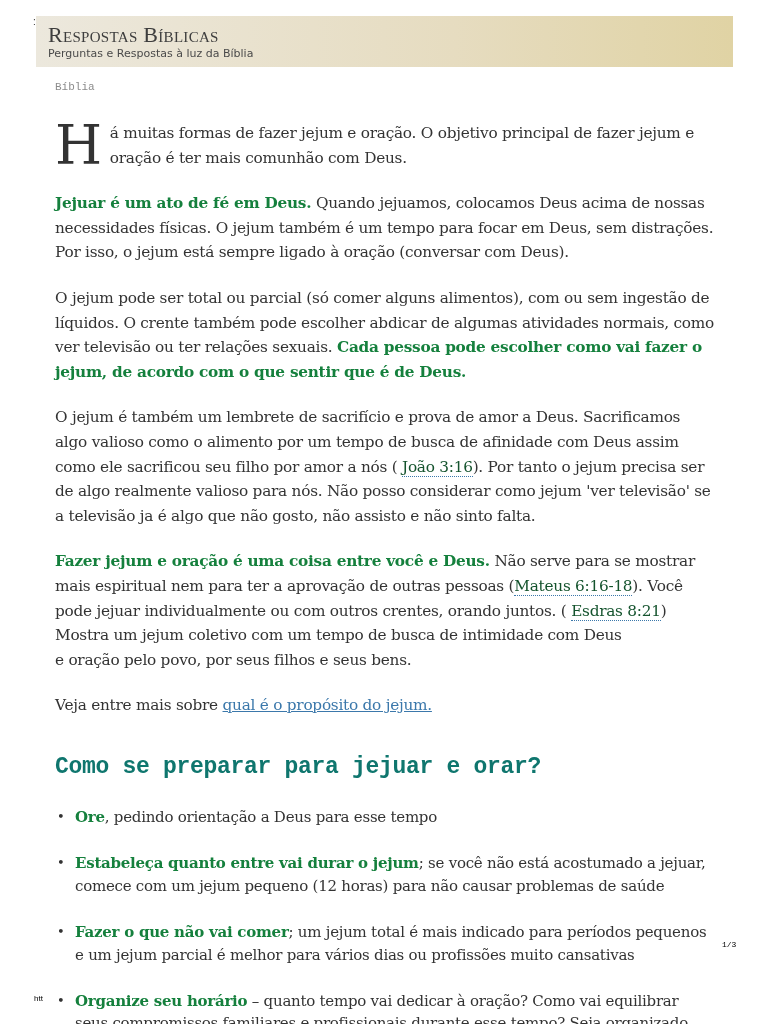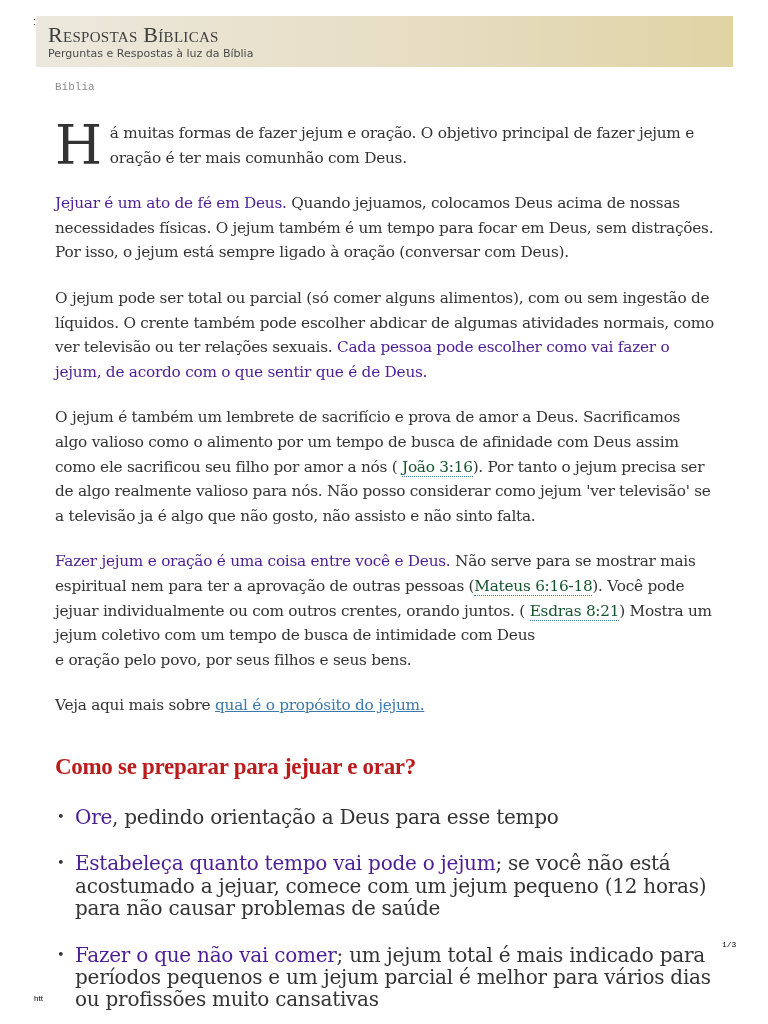--- a/index.html
+++ b/index.html
@@ -42,38 +42,38 @@
   }
   p {
     font-size: 15.3px; line-height: 24.6px; margin: 0 0 21px 0;
     letter-spacing: -0.25px;
   }
   .intro { margin-top: 27px; position: relative; padding-left: 0; }
   .dropcap {
     float: left; font-size: 54px; line-height: 46px; margin: 2px 8px 0 0;
     color: #333; font-weight: normal;
   }
-  strong { font-weight: normal; color: #4c1d95; }
+  strong { font-weight: bold; color: #15803d; }
   .bible-ref {
     color: #14532d; text-decoration: none;
     border-bottom: 1px dotted #3b78ab;
   }
   .bible-ref::before { content: ""; }
   .inline-link {
     color: #3b78ab; text-decoration: underline;
   }
   .section-title {
-    font-family: Liberation Serif, serif; font-weight: bold;
-    font-size: 23px; color: #b91c1c; margin: 34px 0 12px 0; line-height: 30px;
+    font-family: Liberation Mono, monospace; font-weight: bold;
+    font-size: 23px; color: #0f766e; margin: 34px 0 12px 0; line-height: 30px;
     letter-spacing: -0.3px;
   }
   ul.prep-list { list-style: none; margin: 0; padding: 0; }
   ul.prep-list li {
     position: relative; padding-left: 20px;
-    font-size: 20px; line-height: 22.4px; margin-bottom: 9px;
+    font-size: 15px; line-height: 22.4px; margin-bottom: 9px;
     letter-spacing: -0.25px;
     margin-top: 24px;
   }
   ul.prep-list li::before {
     content: "•"; position: absolute; left: 2px; top: 0; font-size: 13px; color: #333;
   }
   .footer-left {
     position: absolute; left: 34px; top: 994px;
     font-family: "Liberation Sans", sans-serif; font-size: 8px; color: #000;
   }
@@ -100,26 +100,26 @@
   </p>
 
   <p><strong>Jejuar é um ato de fé em Deus.</strong><span> Quando jejuamos, colocamos Deus acima de nossas necessidades físicas. O jejum também é um tempo para focar em Deus, sem distrações. Por isso, o jejum está sempre ligado à oração (conversar com Deus).</span></p>
 
   <p><span>O jejum pode ser total ou parcial (só comer alguns alimentos), com ou sem ingestão de líquidos. O crente também pode escolher abdicar de algumas atividades normais, como ver televisão ou ter relações sexuais. </span><strong>Cada pessoa pode escolher como vai fazer o jejum, de acordo com o que sentir que é de Deus.</strong></p>
 
   <p><span>O jejum é também um lembrete de sacrifício e prova de amor a Deus. Sacrificamos algo valioso como o alimento por um tempo de busca de afinidade com Deus assim como ele sacrificou seu filho por amor a nós ( </span><a class="bible-ref">João 3:16</a><span>). Por tanto o jejum precisa ser de algo realmente valioso para nós. Não posso considerar como jejum 'ver televisão' se a televisão ja é algo que não gosto, não assisto e não sinto falta.</span></p>
 
   <p><strong>Fazer jejum e oração é uma coisa entre você e Deus.</strong><span> Não serve para se mostrar mais espiritual nem para ter a aprovação de outras pessoas (</span><a class="bible-ref">Mateus 6:16-18</a><span>). Você pode jejuar individualmente ou com outros crentes, orando juntos. ( </span><a class="bible-ref">Esdras 8:21</a><span>) Mostra um jejum coletivo com um tempo de busca de intimidade com Deus</span><br><span>e oração pelo povo, por seus filhos e seus bens.</span></p>
 
-  <p><span>Veja aqui mais sobre </span><a class="inline-link">qual é o propósito do jejum.</a></p>
+  <p><span>Veja entre mais sobre </span><a class="inline-link">qual é o propósito do jejum.</a></p>
 
   <h2 class="section-title">Como se preparar para jejuar e orar?</h2>
 
   <ul class="prep-list">
     <li><strong>Ore</strong><span>, pedindo orientação a Deus para esse tempo</span></li>
-    <li><strong>Estabeleça quanto tempo vai pode o jejum</strong><span>; se você não está acostumado a jejuar, comece com um jejum pequeno (12 horas) para não causar problemas de saúde</span></li>
+    <li><strong>Estabeleça quanto entre vai durar o jejum</strong><span>; se você não está acostumado a jejuar, comece com um jejum pequeno (12 horas) para não causar problemas de saúde</span></li>
     <li><strong>Fazer o que não vai comer</strong><span>; um jejum total é mais indicado para períodos pequenos e um jejum parcial é melhor para vários dias ou profissões muito cansativas</span></li>
     <li><strong>Organize seu horário</strong><span> – quanto tempo vai dedicar à oração? Como vai equilibrar seus compromissos familiares e profissionais durante esse tempo? Seja organizado</span></li>
   </ul>
 </main>
 
 <div class="footer-left">htt</div>
 <div class="footer-right">1/3</div>
 
 </body></html>

